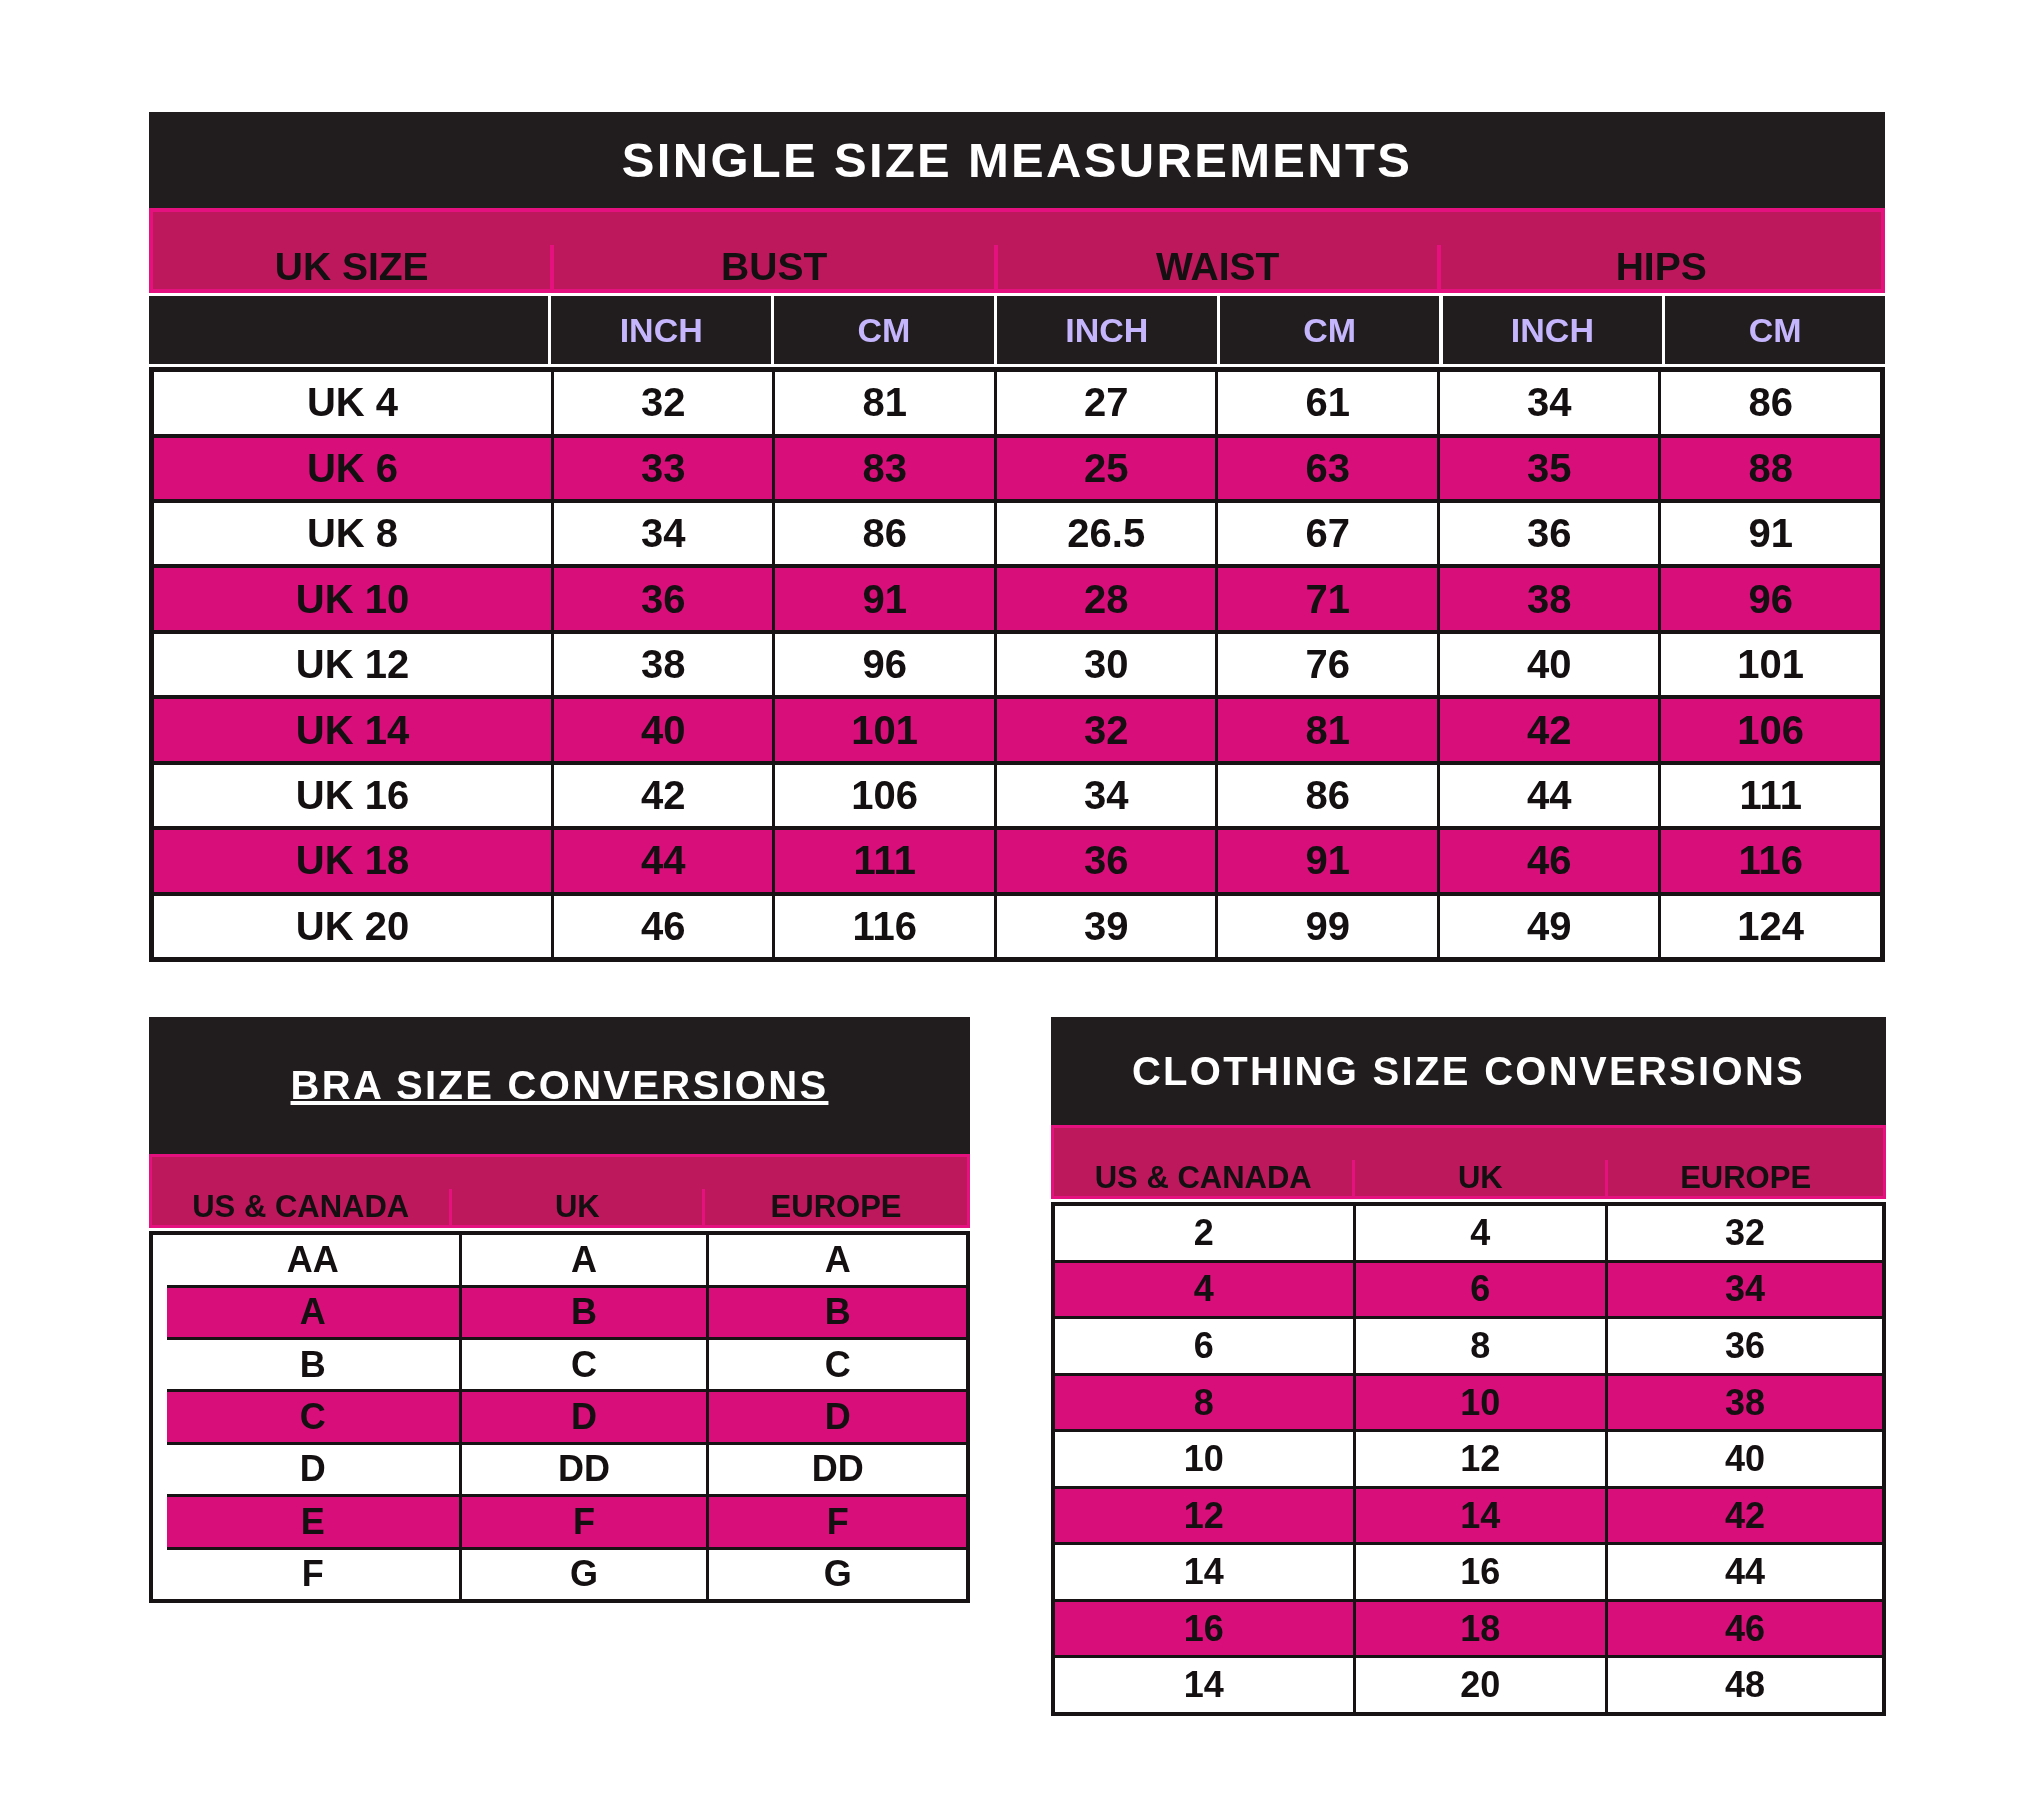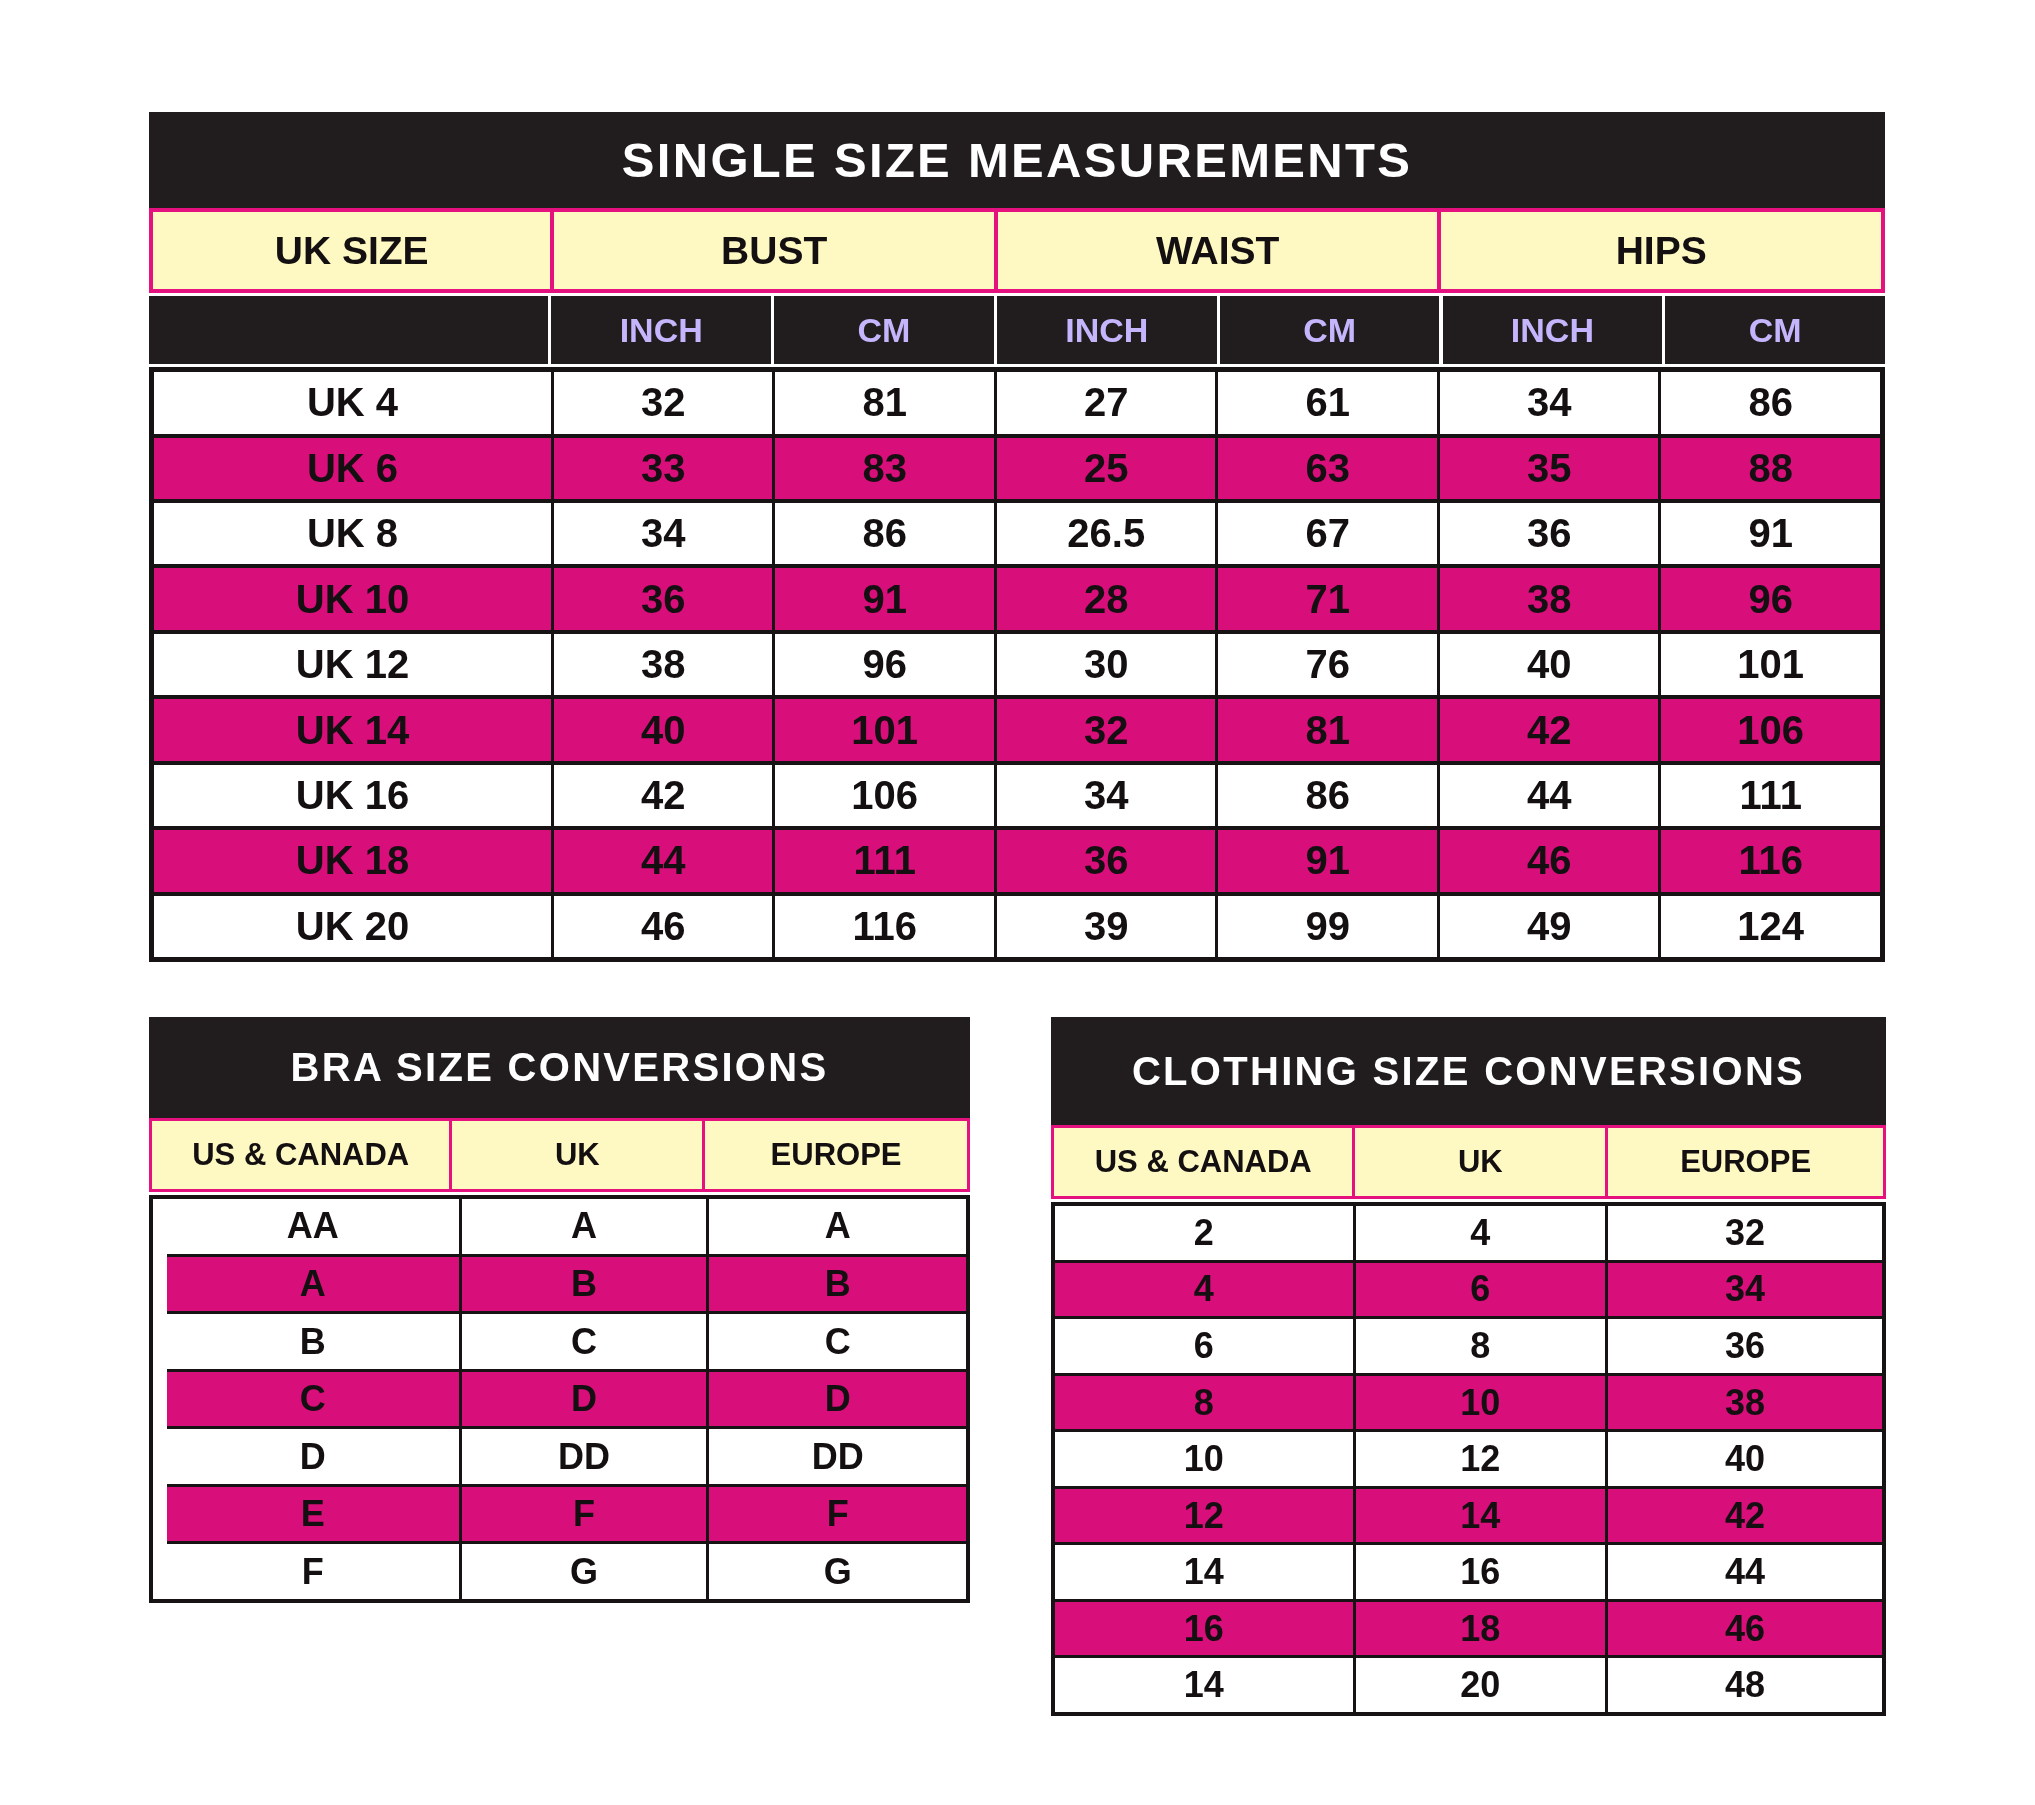--- a/index.html
+++ b/index.html
@@ -15,21 +15,21 @@
   .canvas { position: relative; width: 2035px; height: 1805px; background: #ffffff; }
 
   .tableBox { position: absolute; display: flex; flex-direction: column; }
 
   .titleBar {
     flex: 0 0 auto; background: var(--bar); color: #ffffff;
     display: flex; align-items: center; justify-content: center;
     letter-spacing: 2.3px; white-space: nowrap;
   }
 
-  .pinkHead { flex: 0 0 auto; display: flex; background: #fef9c3; border: 4.6px solid var(--pinkBorder); }
+  .pinkHead { flex: 0 0 auto; display: flex; background: #be185d; border: 4.6px solid var(--pinkBorder); align-items: flex-end; }
   .pinkHead .hcell {
     display: flex; align-items: center; justify-content: center;
     color: var(--ink); white-space: nowrap;
   }
   .pinkHead .hcell + .hcell { border-left: 4.6px solid var(--pinkBorder); }
 
   .unitHead { flex: 0 0 auto; display: flex; margin: 3.1px 0; }
   .unitHead .ucell {
     background: var(--bar); color: #c4b5fd;
     display: flex; align-items: center; justify-content: center;
@@ -53,21 +53,21 @@
   #single .pinkHead .hcell:first-child { flex: 0 0 23%; }
   #single .pinkHead .hcell:not(:first-child) { flex: 1 1 0; }
   #single .unitHead { height: 68px; font-size: 34px; }
   #single .unitHead .ucell:first-child { flex: 0 0 23%; }
   #single .unitHead .ucell:not(:first-child) { flex: 1 1 0; }
   #single .tcell { font-size: 40px; }
   #single .tcell:first-child { flex: 0 0 23%; }
 
   
   #bra { left: 149px; top: 1017px; width: 821px; height: 586px; }
-  #bra .titleBar { height: 101px; font-size: 40px; }
+  #bra .titleBar { height: 137px; font-size: 40px; text-decoration: underline; }
   #bra .pinkHead { height: 74px; font-size: 31px; border-width: 3.9px; }
   #bra .pinkHead .hcell + .hcell { border-left-width: 3.9px; }
   #bra .pinkHead .hcell:nth-child(1) { flex: 0 0 36.5%; }
   #bra .pinkHead .hcell:nth-child(2) { flex: 0 0 31%; }
   #bra .pinkHead .hcell:nth-child(3) { flex: 1 1 0; }
   #bra .dataArea { border-width: 4.6px; margin-top: 3.1px; padding-left: 14px; }
   #bra .trow + .trow { border-top-width: 3.9px; }
   #bra .tcell { font-size: 36px; }
   #bra .tcell:nth-child(1) { flex: 0 0 36.5%; }
   #bra .tcell:nth-child(2) { flex: 0 0 31%; }

